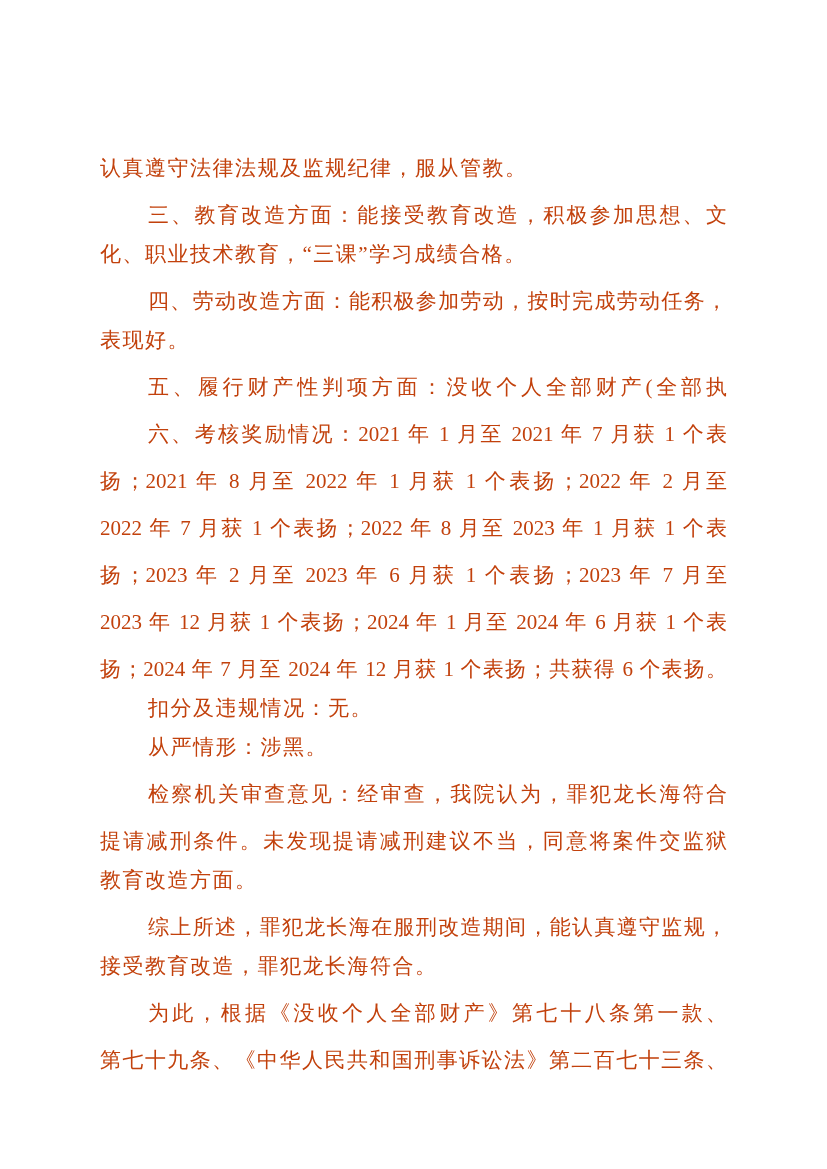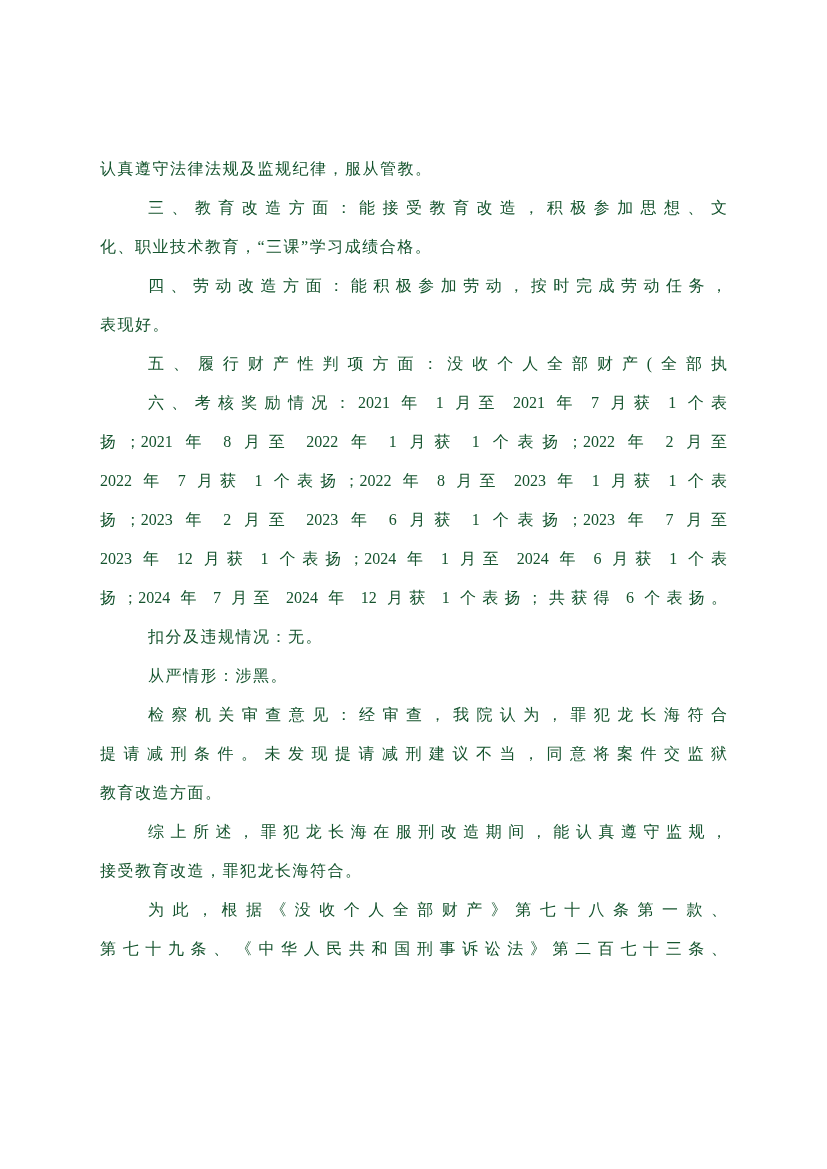--- a/index.html
+++ b/index.html
@@ -15,31 +15,32 @@
     overflow: hidden;
     font-family: "Liberation Serif", "DejaVu Serif", serif;
   }
   .doc-body {
     position: absolute;
     left: 100px;
     top: 149px;
     width: 627px;
   }
   .line {
-    font-size: 16px;
+    font-size: 21px;
     line-height: 39px;
     height: 39px;
-    color: #14532d;
+    color: #c2410c;
     white-space: normal;
     overflow: hidden;
   }
   
   .line.fill {
     text-align: justify;
     text-align-last: justify;
+    margin-top: 8px;
   }
   
   .line.loose {
     text-align: left;
     letter-spacing: 1.5px;
   }
   
   .line.indent {
     text-indent: 48px;
   }

